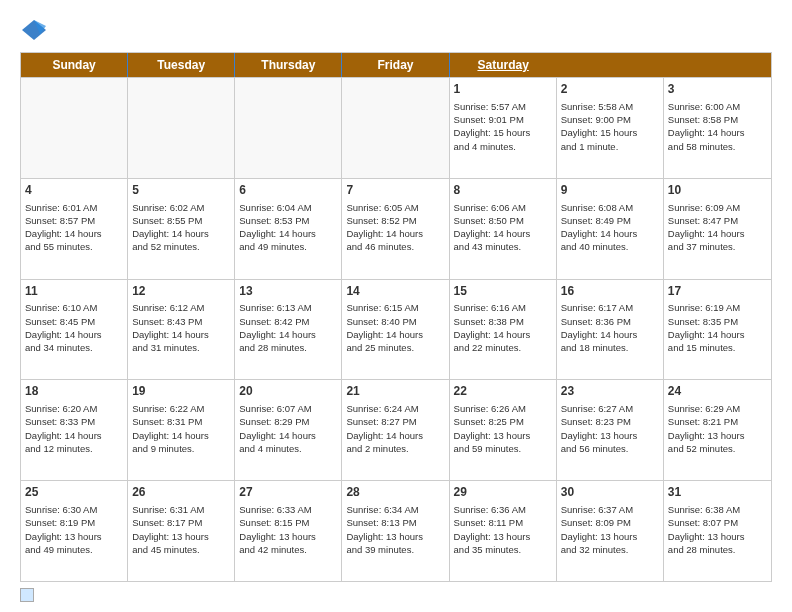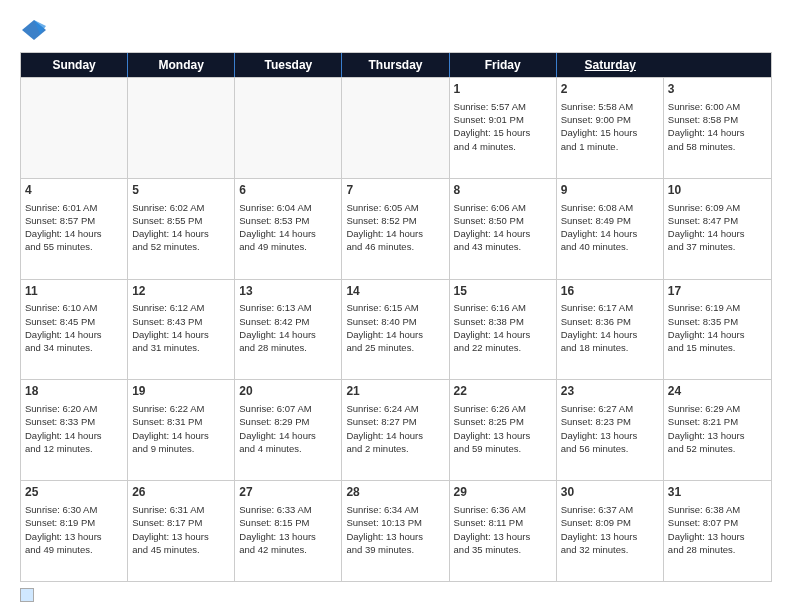--- a/index.html
+++ b/index.html
@@ -62,21 +62,21 @@
     }
     .calendar {
       flex: 1;
       display: flex;
       flex-direction: column;
       border: 1px solid #ccc;
     }
     .cal-header-row {
       display: grid;
       grid-template-columns: repeat(7, 1fr);
-      background: #0f172a;
+      background: #a16207;
     }
     .cal-header-cell {
       color: #fff;
       font-size: 12px;
       font-weight: bold;
       text-align: center;
       padding: 5px 2px;
       border-right: 1px solid #3a7fcf;
     }
     .cal-header-cell:last-child { border-right: none; text-decoration: underline; }
@@ -138,21 +138,20 @@
     </div>
     <div class="title-block">
       <div class="main-title"></div>
       <div class="subtitle"></div>
     </div>
   </div>
 
   <div class="calendar">
     <div class="cal-header-row">
     <div class="cal-header-cell">Sunday</div>
-        <div class="cal-header-cell">Monday</div>
         <div class="cal-header-cell">Tuesday</div>
         <div class="cal-header-cell">Thursday</div>
         <div class="cal-header-cell">Friday</div>
         <div class="cal-header-cell">Saturday</div>
       </div>
     <div class="cal-body">
     <div class="cal-row">
           <div class="cal-cell empty"></div>
           <div class="cal-cell empty"></div>
           <div class="cal-cell empty"></div>
@@ -350,21 +349,21 @@
           <div class="cal-cell">
             <div class="day-num">27</div>
             <div>Sunrise: 6:33 AM</div>
             <div>Sunset: 8:15 PM</div>
             <div>Daylight: 13 hours</div>
             <div>and 42 minutes.</div>
           </div>
           <div class="cal-cell">
             <div class="day-num">28</div>
             <div>Sunrise: 6:34 AM</div>
-            <div>Sunset: 10:13 PM</div>
+            <div>Sunset: 8:13 PM</div>
             <div>Daylight: 13 hours</div>
             <div>and 39 minutes.</div>
           </div>
           <div class="cal-cell">
             <div class="day-num">29</div>
             <div>Sunrise: 6:36 AM</div>
             <div>Sunset: 8:11 PM</div>
             <div>Daylight: 13 hours</div>
             <div>and 35 minutes.</div>
           </div>

